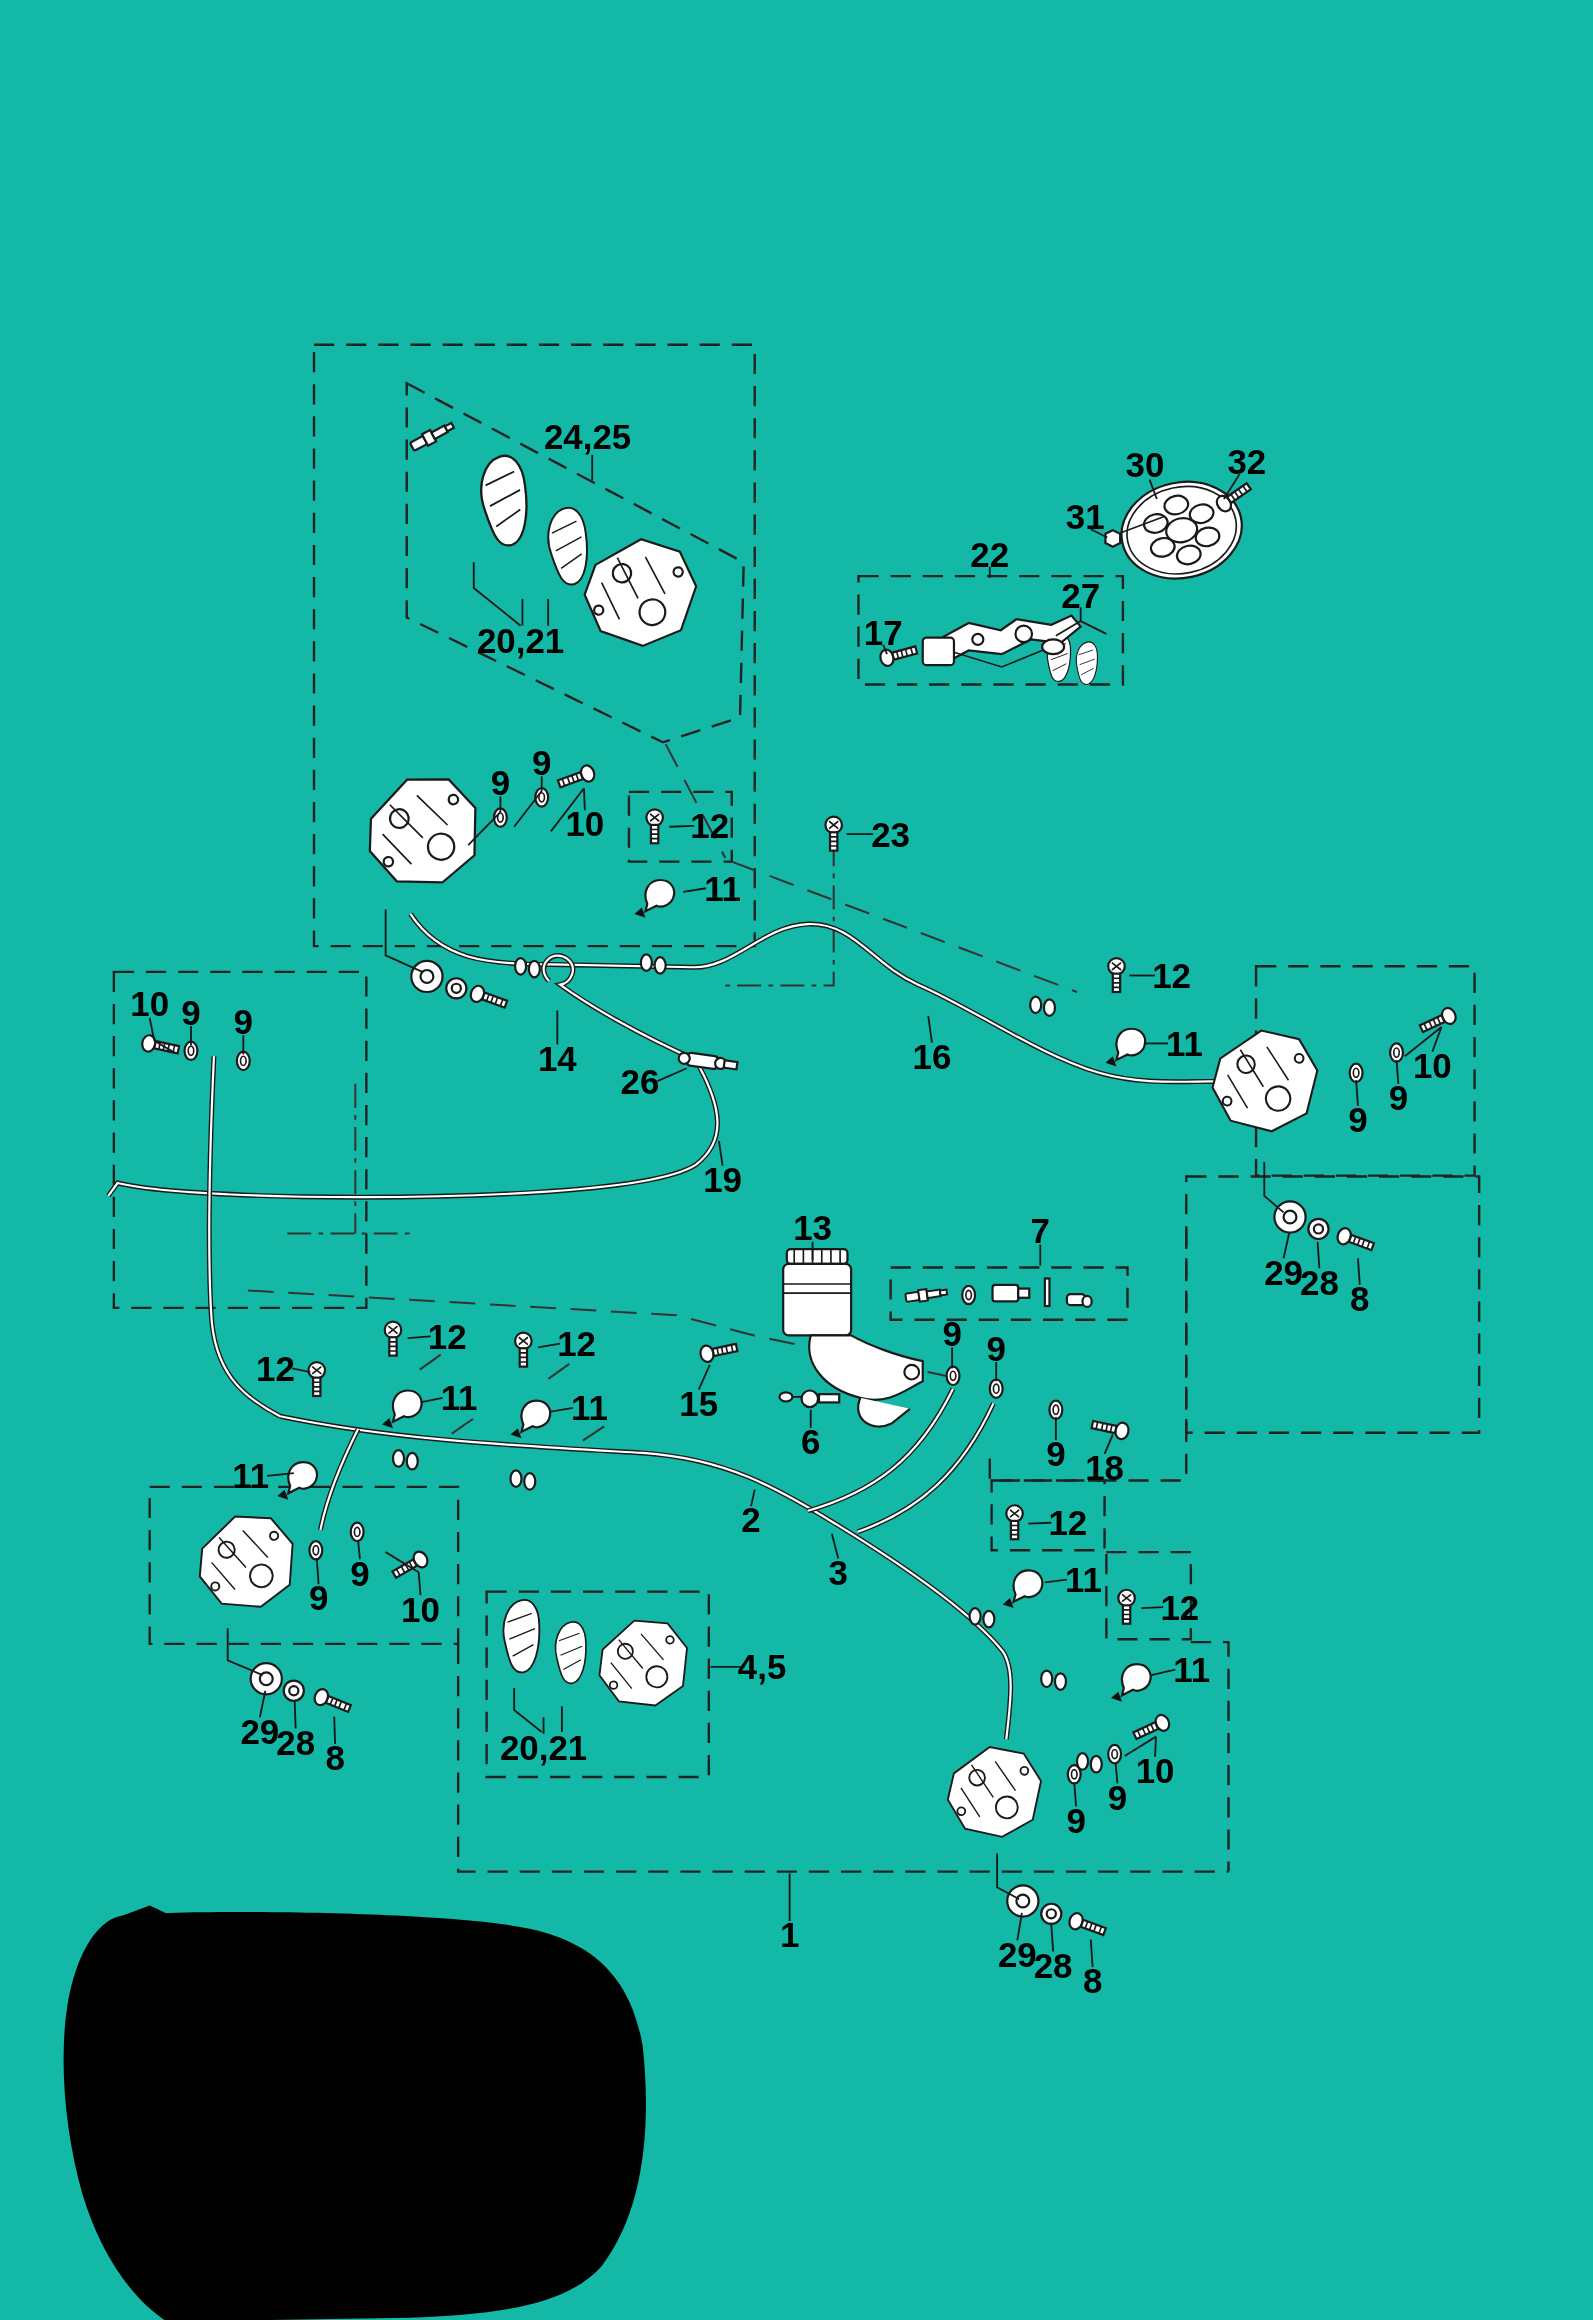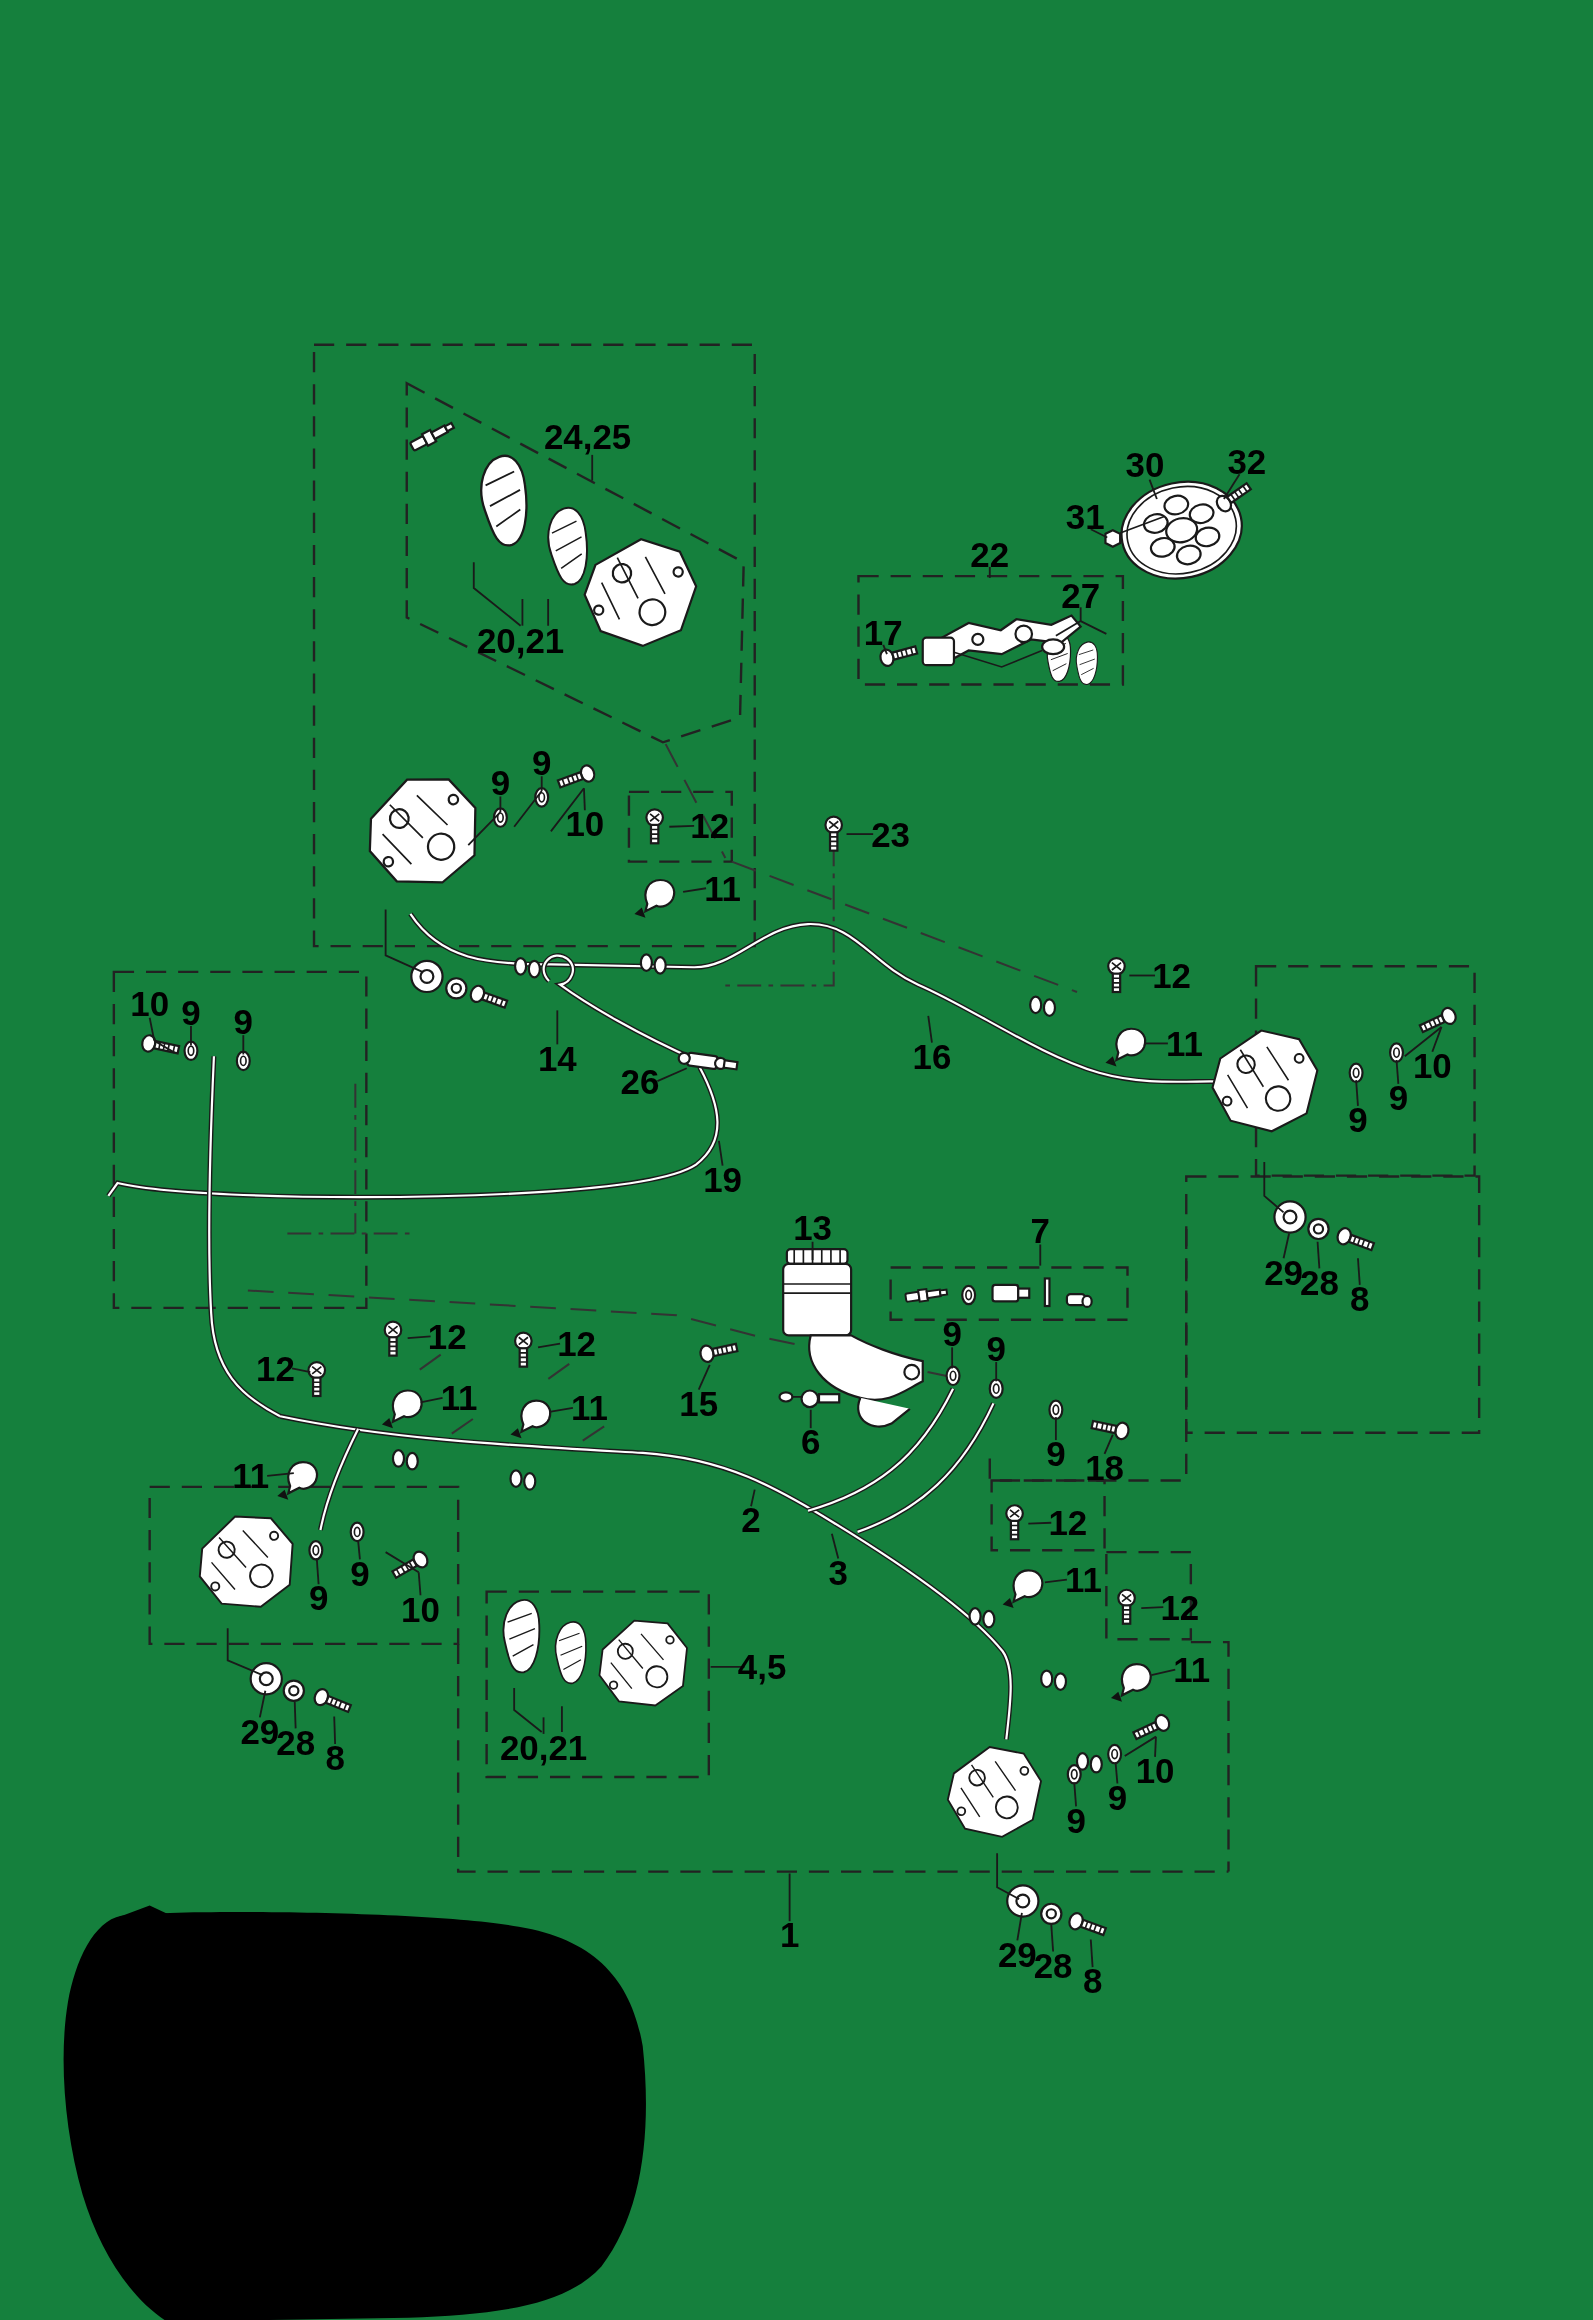--- a/index.html
+++ b/index.html
@@ -1,16 +1,16 @@
 <!DOCTYPE html>
 <html style="font-size:14.7px"><head>
 <meta charset="utf-8">
 <style>
   html,body{margin:0;padding:0;background:#ffffff;}
-  #page{position:relative;width:1593px;height:2321px;background:#15803d;overflow:hidden;
+  #page{position:relative;width:1593px;height:2321px;background:#14b8a6;overflow:hidden;
         font-family:"Liberation Sans",sans-serif;}
   svg{display:block;}
   .label-text{font-family:"Liberation Sans",sans-serif;font-weight:700;font-size:38px;fill:#000000;}
   .ln{stroke:#1a1a1a;stroke-width:2;fill:none;}
   .part{fill:#ffffff;stroke:#1a1a1a;stroke-width:2.4;}
   .partline{fill:none;stroke:#1a1a1a;stroke-width:1.8;}
   .hoseouter{fill:none;stroke:#1a1a1a;stroke-width:5.4;}
   .hoseinner{fill:none;stroke:#ffffff;stroke-width:2.4;}
   .gbox{fill:none;stroke:#222222;stroke-width:2.6;stroke-dasharray:22 13;}
   .ddot{fill:none;stroke:#333333;stroke-width:2.2;stroke-dasharray:26 8 5 8;}

